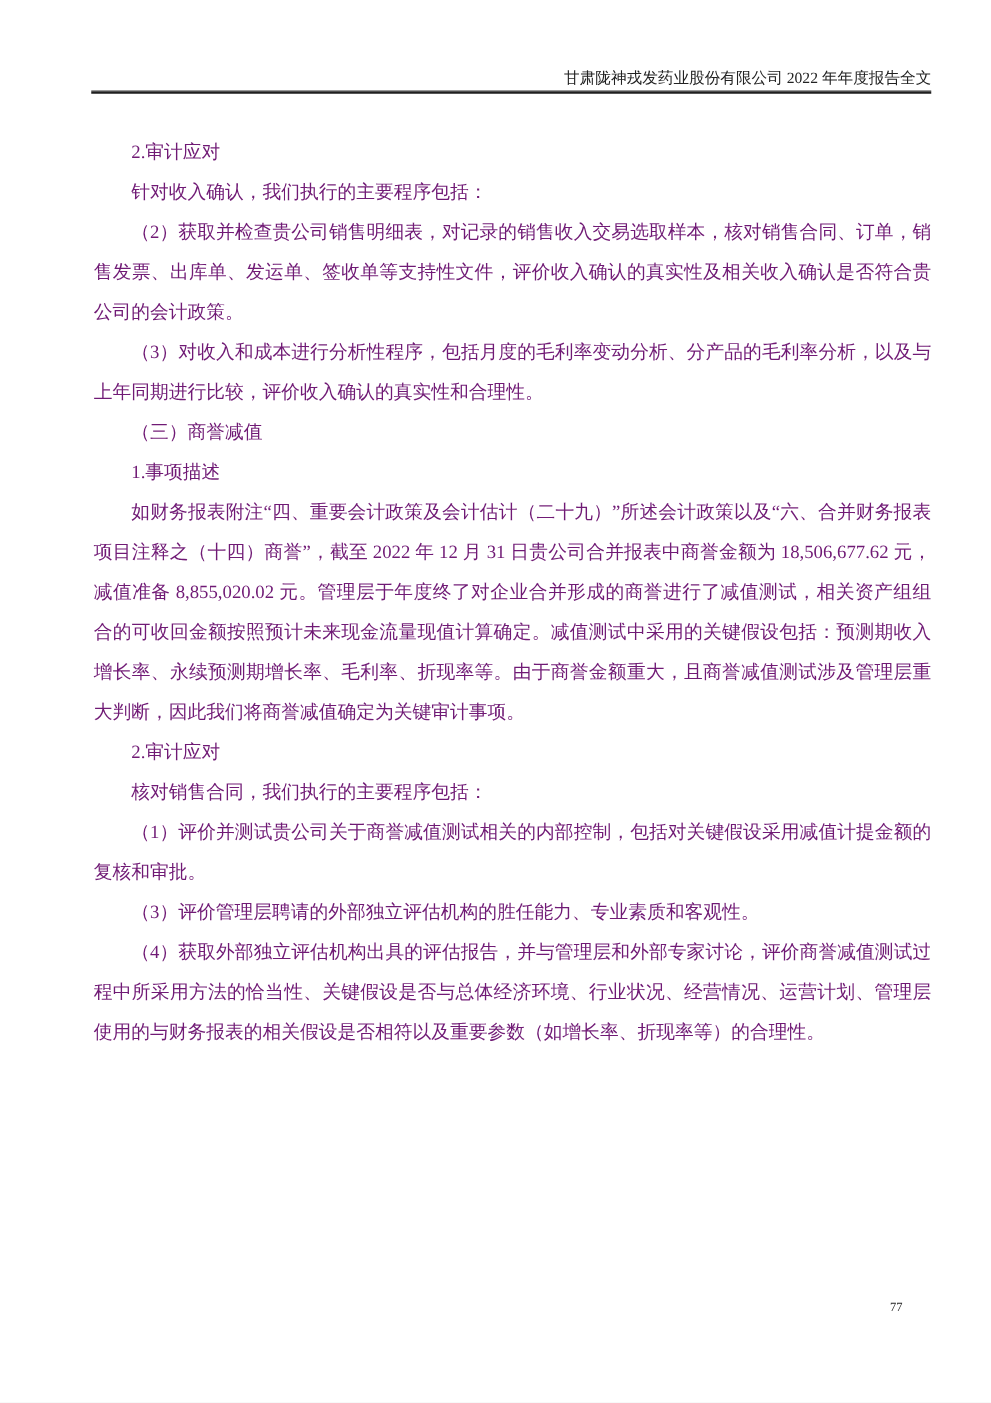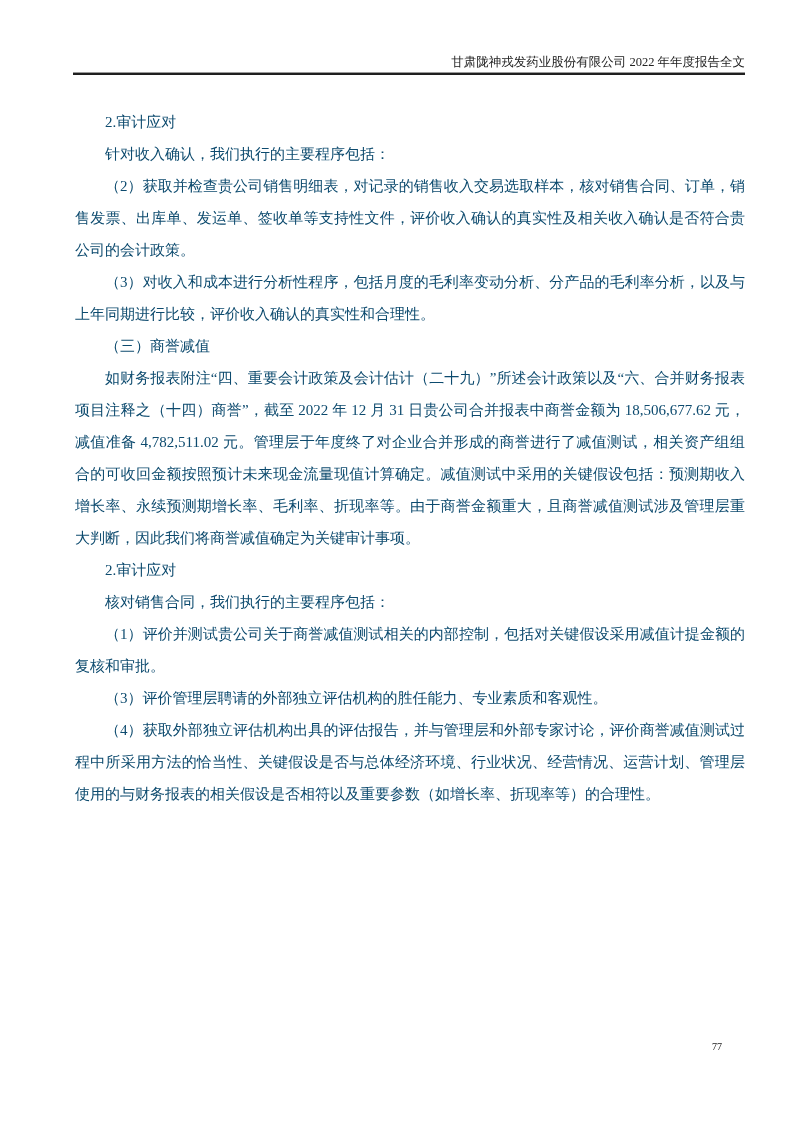--- a/index.html
+++ b/index.html
@@ -40,21 +40,21 @@
     border-bottom: 2px solid #1f1f1f;
   }
   .doc-body {
     position: absolute;
     top: 106px;
     left: 75px;
     right: 48px;
     font-size: 15px;
     line-height: 32px;
     text-align: justify;
-    color: #0c4a6e;
+    color: #701a75;
   }
   .doc-body p {
     margin: 0;
     padding: 0;
     text-indent: 2em;
   }
   .page-number {
     position: absolute;
     top: 1038px;
     right: 71px;
@@ -71,21 +71,22 @@
   <div class="header-text">甘肃陇神戎发药业股份有限公司 2022 年年度报告全文</div>
 
   <div class="header-rule"></div>
 
   <div class="doc-body">
     <p>2.审计应对</p>
     <p>针对收入确认，我们执行的主要程序包括：</p>
     <p>（2）获取并检查贵公司销售明细表，对记录的销售收入交易选取样本，核对销售合同、订单，销售发票、出库单、发运单、签收单等支持性文件，评价收入确认的真实性及相关收入确认是否符合贵公司的会计政策。</p>
     <p>（3）对收入和成本进行分析性程序，包括月度的毛利率变动分析、分产品的毛利率分析，以及与上年同期进行比较，评价收入确认的真实性和合理性。</p>
     <p>（三）商誉减值</p>
-    <p>如财务报表附注“四、重要会计政策及会计估计（二十九）”所述会计政策以及“六、合并财务报表项目注释之（十四）商誉”，截至 2022 年 12 月 31 日贵公司合并报表中商誉金额为 18,506,677.62 元，减值准备 4,782,511.02 元。管理层于年度终了对企业合并形成的商誉进行了减值测试，相关资产组组合的可收回金额按照预计未来现金流量现值计算确定。减值测试中采用的关键假设包括：预测期收入增长率、永续预测期增长率、毛利率、折现率等。由于商誉金额重大，且商誉减值测试涉及管理层重大判断，因此我们将商誉减值确定为关键审计事项。</p>
+    <p>1.事项描述</p>
+    <p>如财务报表附注“四、重要会计政策及会计估计（二十九）”所述会计政策以及“六、合并财务报表项目注释之（十四）商誉”，截至 2022 年 12 月 31 日贵公司合并报表中商誉金额为 18,506,677.62 元，减值准备 8,855,020.02 元。管理层于年度终了对企业合并形成的商誉进行了减值测试，相关资产组组合的可收回金额按照预计未来现金流量现值计算确定。减值测试中采用的关键假设包括：预测期收入增长率、永续预测期增长率、毛利率、折现率等。由于商誉金额重大，且商誉减值测试涉及管理层重大判断，因此我们将商誉减值确定为关键审计事项。</p>
     <p>2.审计应对</p>
     <p>核对销售合同，我们执行的主要程序包括：</p>
     <p>（1）评价并测试贵公司关于商誉减值测试相关的内部控制，包括对关键假设采用减值计提金额的复核和审批。</p>
     <p>（3）评价管理层聘请的外部独立评估机构的胜任能力、专业素质和客观性。</p>
     <p>（4）获取外部独立评估机构出具的评估报告，并与管理层和外部专家讨论，评价商誉减值测试过程中所采用方法的恰当性、关键假设是否与总体经济环境、行业状况、经营情况、运营计划、管理层使用的与财务报表的相关假设是否相符以及重要参数（如增长率、折现率等）的合理性。</p>
   </div>
 
   <div class="page-number">77</div>
 
 </div>

